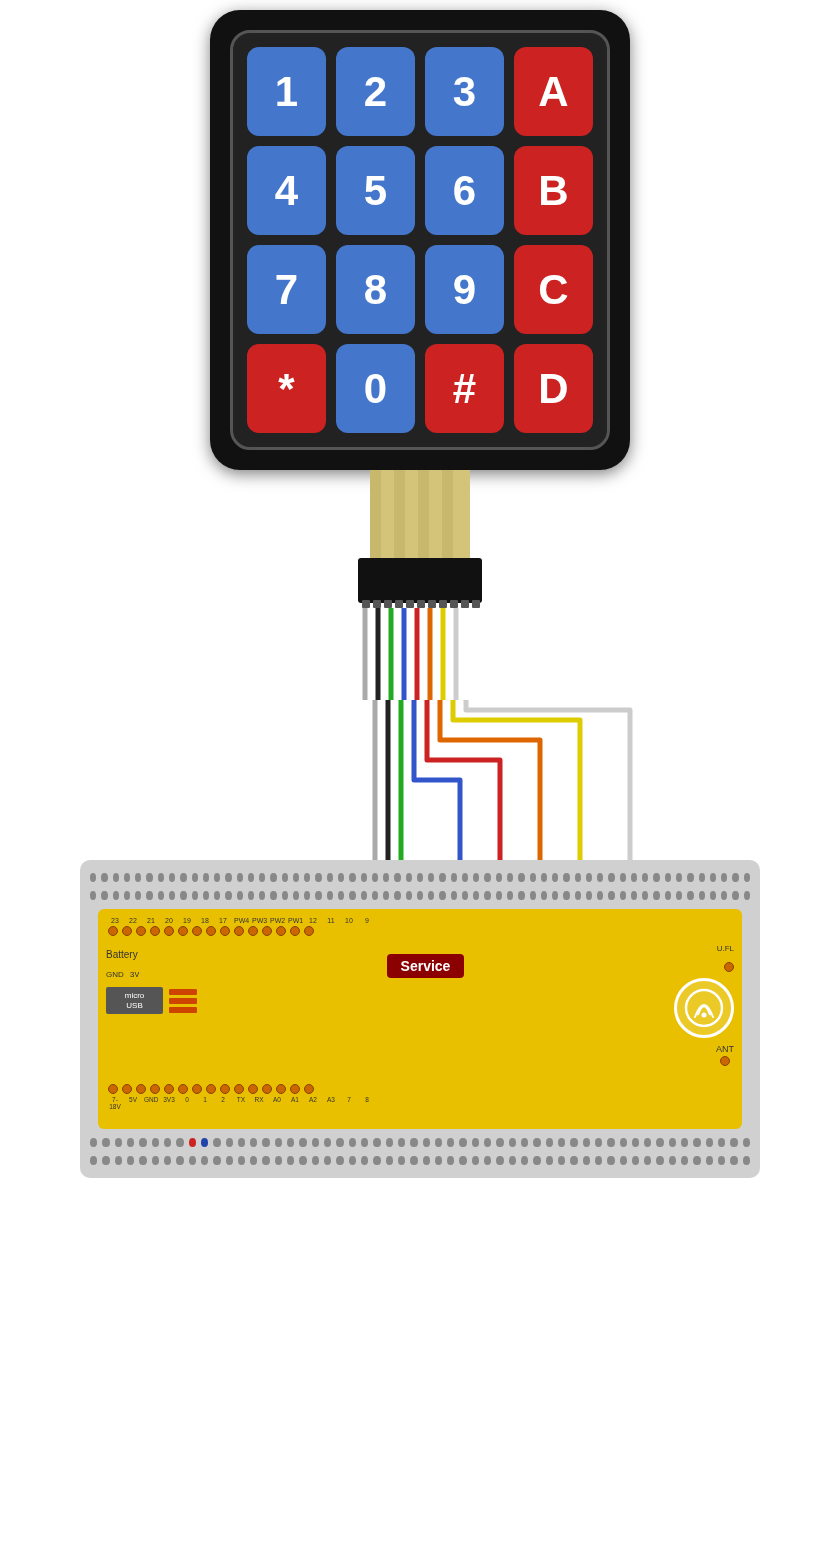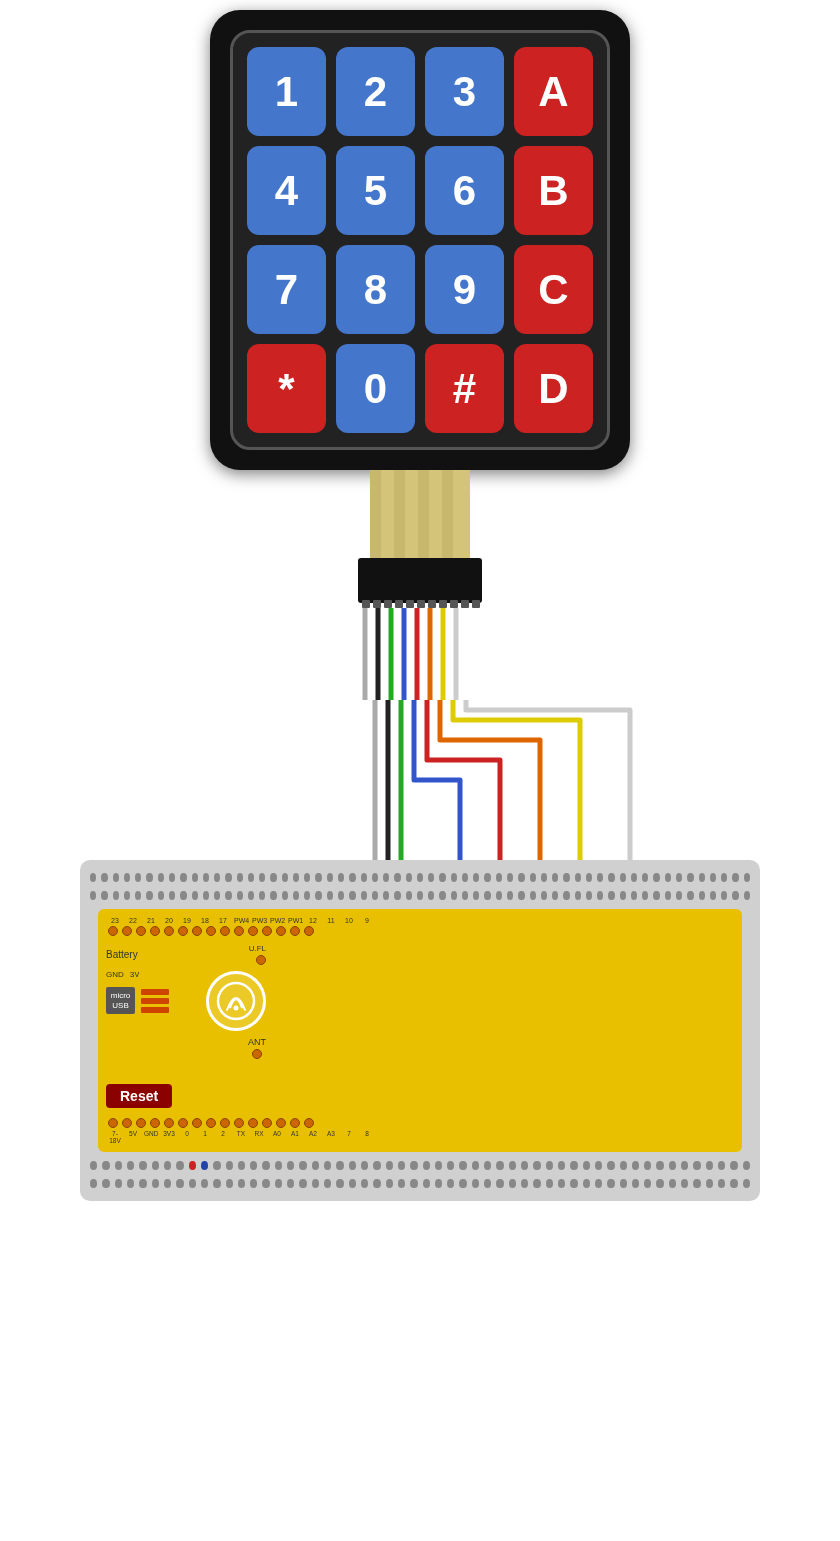--- a/index.html
+++ b/index.html
@@ -130,21 +130,21 @@
     .micro-usb-block {
       background: #555;
       color: white;
       font-size: 8px;
       padding: 4px 3px;
       border-radius: 2px;
       text-align: center;
       line-height: 1.2;
       font-family: Arial, sans-serif;
       writing-mode: horizontal-tb;
-      width: 29px;
+      width: 57px;
     }
 
     .nfc-symbol {
       width: 60px;
       height: 60px;
       border: 3px solid white;
       border-radius: 50%;
       display: flex;
       align-items: center;
       justify-content: center;
@@ -435,46 +435,46 @@
           <div style="display:flex; flex-direction:row; align-items:center; gap:6px;">
             <div class="micro-usb-block">micro<br>USB</div>
             <div style="display:flex; flex-direction:column; gap:3px;">
               <div style="width:28px; height:6px; background:#cc4400; border-radius:1px;"></div>
               <div style="width:28px; height:6px; background:#cc4400; border-radius:1px;"></div>
               <div style="width:28px; height:6px; background:#cc4400; border-radius:1px;"></div>
             </div>
           </div>
         </div>
 
+        <div style="display:flex; flex-direction:column; align-items:center; padding-top:10px; flex:1;">
+          <div class="service-btn">Service</div>
+        </div>
 
         <div style="display:flex; flex-direction:column; align-items:flex-end; gap:6px; min-width:80px;">
-          <div style="display:flex; flex-direction:column; align-items:flex-end; gap:2px;">
+          <div style="display:flex; flex-direction:column; align-items:flex-end; gap:9px;">
             <span class="ufl-label">U.FL</span>
             <div style="width:10px; height:10px; border-radius:50%; background:#cc6600; border:1px solid #884400;"></div>
           </div>
 
           <div class="nfc-symbol">
             <svg width="40" height="40" viewBox="0 0 40 40">
               <circle cx="20" cy="20" r="18" fill="none" stroke="white" stroke-width="2.5"></circle>
 
               <path d="M14 26 Q20 10 26 26" fill="none" stroke="white" stroke-width="2.5" stroke-linecap="round"></path>
               <path d="M11 29 Q20 5 29 29" fill="none" stroke="white" stroke-width="2" stroke-linecap="round"></path>
               <circle cx="20" cy="27" r="2.5" fill="white"></circle>
             </svg>
           </div>
           <div style="display:flex; flex-direction:column; align-items:center; gap:2px;">
             <span class="ant-label">ANT</span>
             <div style="width:10px; height:10px; border-radius:50%; background:#cc6600; border:1px solid #884400;"></div>
           </div>
         </div>
       </div>
 
-      <div style="margin-top:10px;">
-        <div class="reset-btn">Reset</div>
-      </div>
 
       <div style="display:flex; flex-direction:column; margin-top:10px;">
         <div style="display:flex; gap:4px; padding:0 2px;">
           <div class="board-pin"></div>
             <div class="board-pin"></div>
           <div class="board-pin"></div>
             <div class="board-pin"></div>
           <div class="board-pin"></div>
             <div class="board-pin"></div>
           <div class="board-pin"></div>

